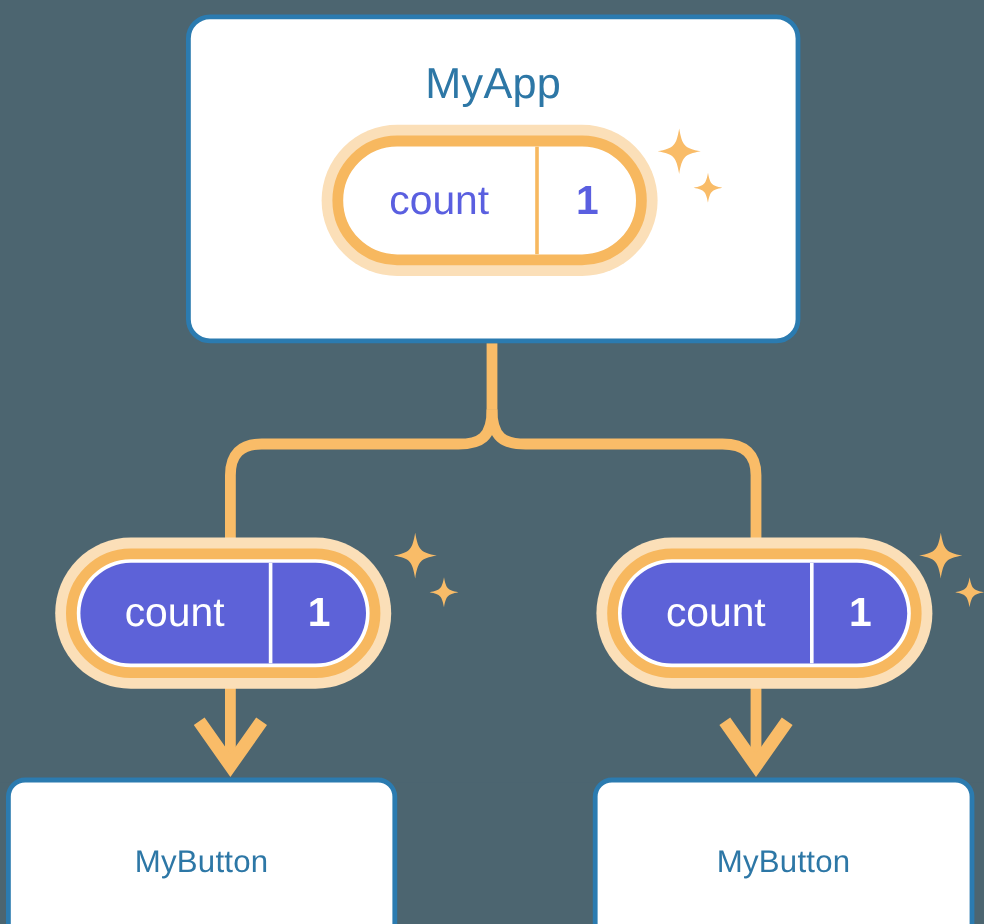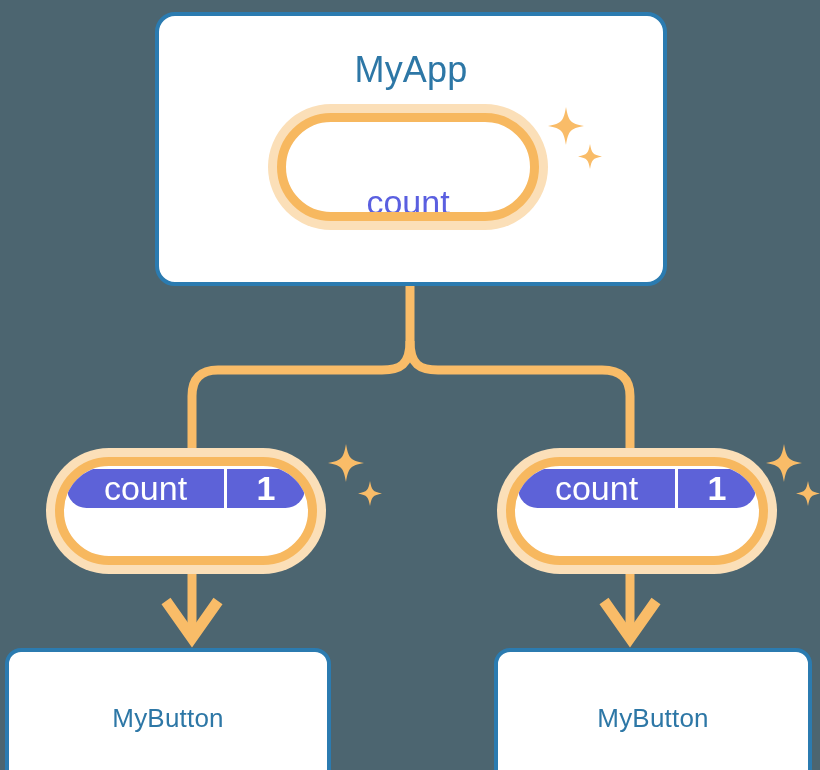--- a/index.html
+++ b/index.html
@@ -88,21 +88,20 @@
   }
   .pill {
     box-sizing: border-box;
     display: flex;
     align-items: stretch;
     border-radius: 999px;
     
     border: 9px solid #f7b85f;
     box-shadow: 0 0 0 9px #fbdfb8;
     overflow: hidden;
-    flex-direction: column;
   }
   .pill-cell {
     display: flex;
     align-items: center;
     justify-content: center;
     box-sizing: border-box;
   }
   .pill-key {
     font-size: 34px;
     font-weight: 400;

